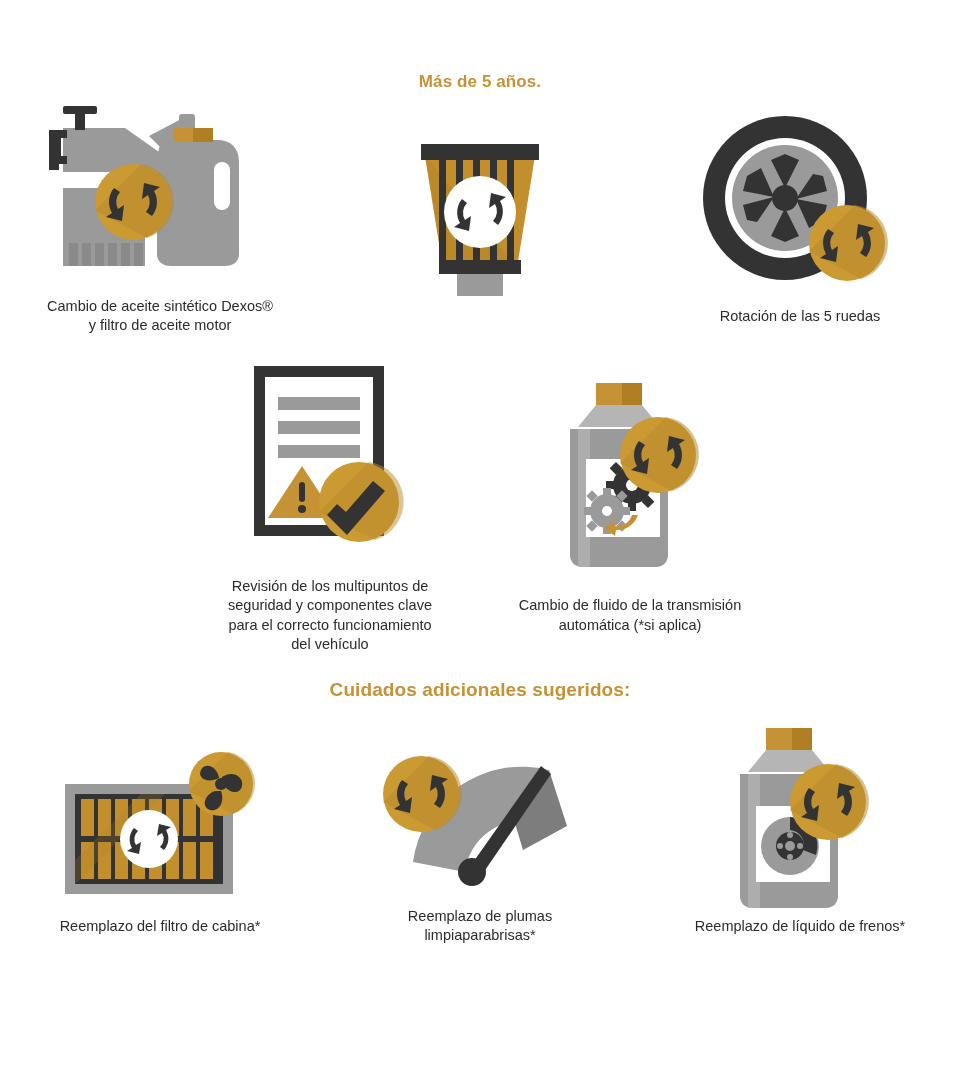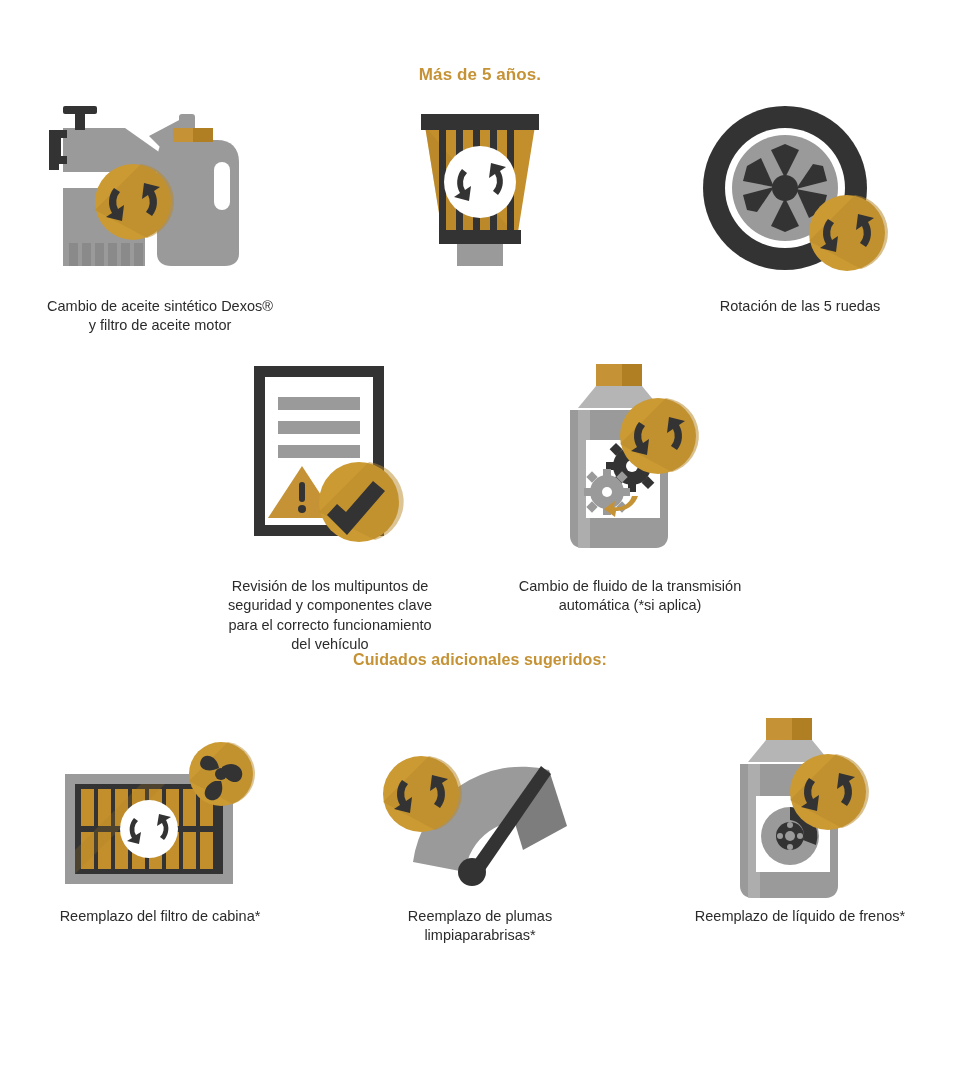--- a/index.html
+++ b/index.html
@@ -16,25 +16,25 @@
   .page { position: relative; width: 960px; height: 1072px; }
 
   
   .section-heading {
     width: 100%;
     text-align: center;
     font-weight: bold;
     color: #c59235;
     letter-spacing: 0.1px;
   }
-  #heading-primary { font-size: 17px; position: absolute; top: 65px; left: 0; }
-  #heading-secondary { font-size: 16px; position: absolute; top: 651px; left: 0; }
+  #heading-primary { font-size: 17px; position: absolute; top: 72px; left: 0; }
+  #heading-secondary { font-size: 19px; position: absolute; top: 679px; left: 0; }
 
   
-  .row { display: flex; width: 960px; position: absolute; left: 0; }
+  .row { display: flex; width: 960px; position: absolute; left: 0; align-items: center; }
   #row-1 { top: 100px; }
   #row-2 { top: 358px; justify-content: center; }
   #row-3 { top: 712px; }
 
   .cell { display: flex; flex-direction: column; align-items: center; }
   .row-3col .cell { width: 320px; }
   .row-2col .cell { width: 300px; }
 
   .icon-wrap {
     position: relative;

